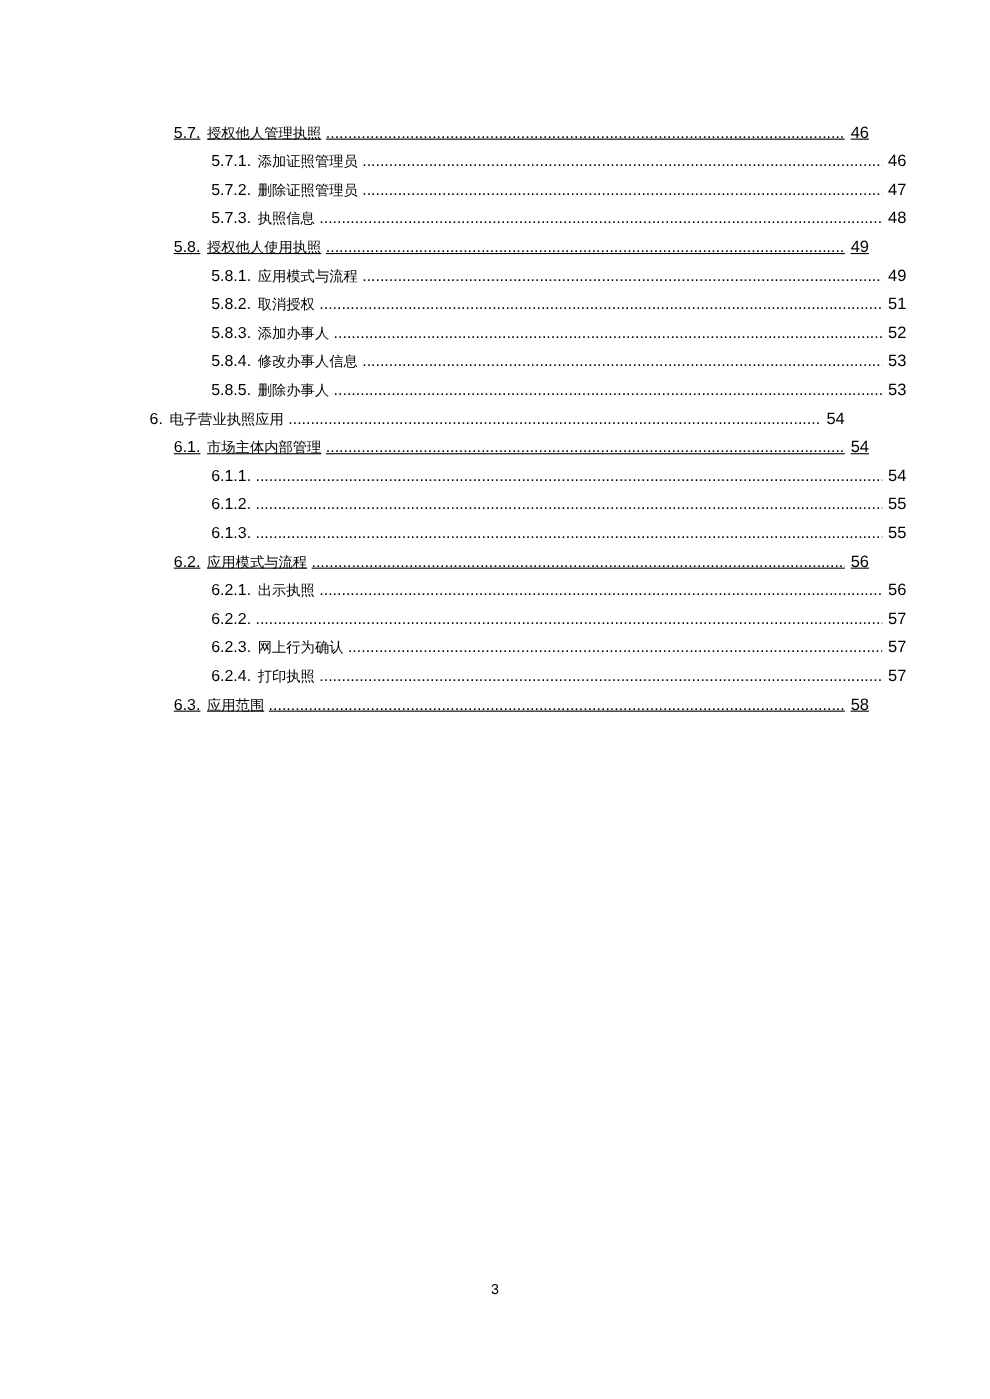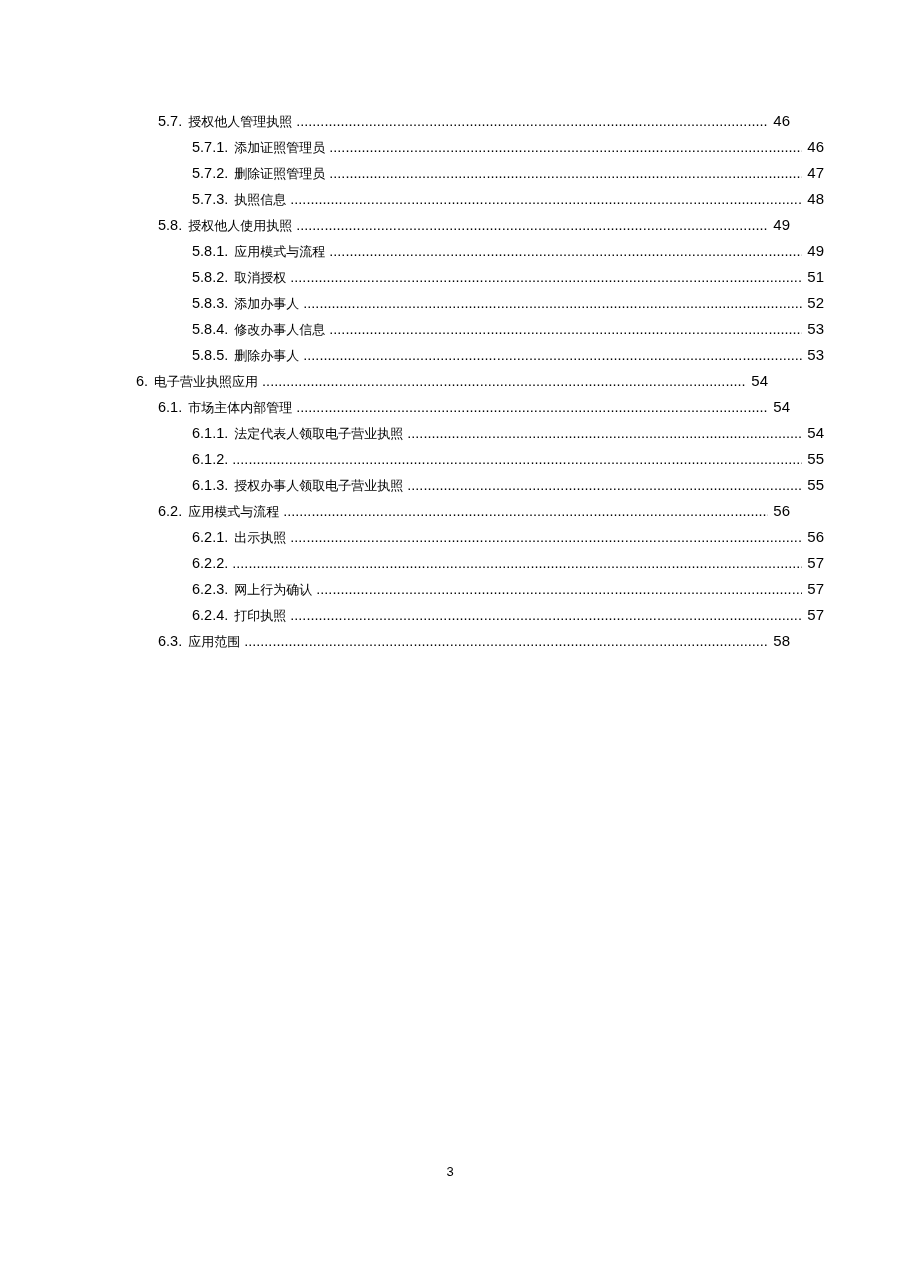--- a/index.html
+++ b/index.html
@@ -57,21 +57,21 @@
     color: #000;
   }
   .toc-page {
     flex: 0 0 auto;
     font-size: 15px;
     text-align: right;
     min-width: 20px;
   }
   
   .lvl1 { padding-left: 0px; }
-  .lvl2 { padding-left: 22px; }
+  .lvl2 { padding-left: 22px; text-decoration: underline; }
   .lvl3 { padding-left: 56px; }
 
   .footer-page {
     position: absolute;
     left: 0;
     top: 1164px;
     width: 900px;
     text-align: center;
     font-size: 13px;
     font-family: "Liberation Sans", sans-serif;
@@ -150,32 +150,30 @@
         <span class="toc-page">54</span>
       </div>
       <div class="toc-row lvl2">
         <span class="toc-num">6.1.</span>
         <span class="toc-title">市场主体内部管理</span>
         <span class="dots">.....................................................................................................................................................................</span>
         <span class="toc-page">54</span>
       </div>
       <div class="toc-row lvl3">
         <span class="toc-num">6.1.1.</span>
-        <span class="toc-title">法定代表人领取电子营业执照</span>
         <span class="dots">.....................................................................................................................................................................</span>
         <span class="toc-page">54</span>
       </div>
       <div class="toc-row lvl3">
         <span class="toc-num">6.1.2.</span>
         <span class="dots">.....................................................................................................................................................................</span>
         <span class="toc-page">55</span>
       </div>
       <div class="toc-row lvl3">
         <span class="toc-num">6.1.3.</span>
-        <span class="toc-title">授权办事人领取电子营业执照</span>
         <span class="dots">.....................................................................................................................................................................</span>
         <span class="toc-page">55</span>
       </div>
       <div class="toc-row lvl2">
         <span class="toc-num">6.2.</span>
         <span class="toc-title">应用模式与流程</span>
         <span class="dots">.....................................................................................................................................................................</span>
         <span class="toc-page">56</span>
       </div>
       <div class="toc-row lvl3">

